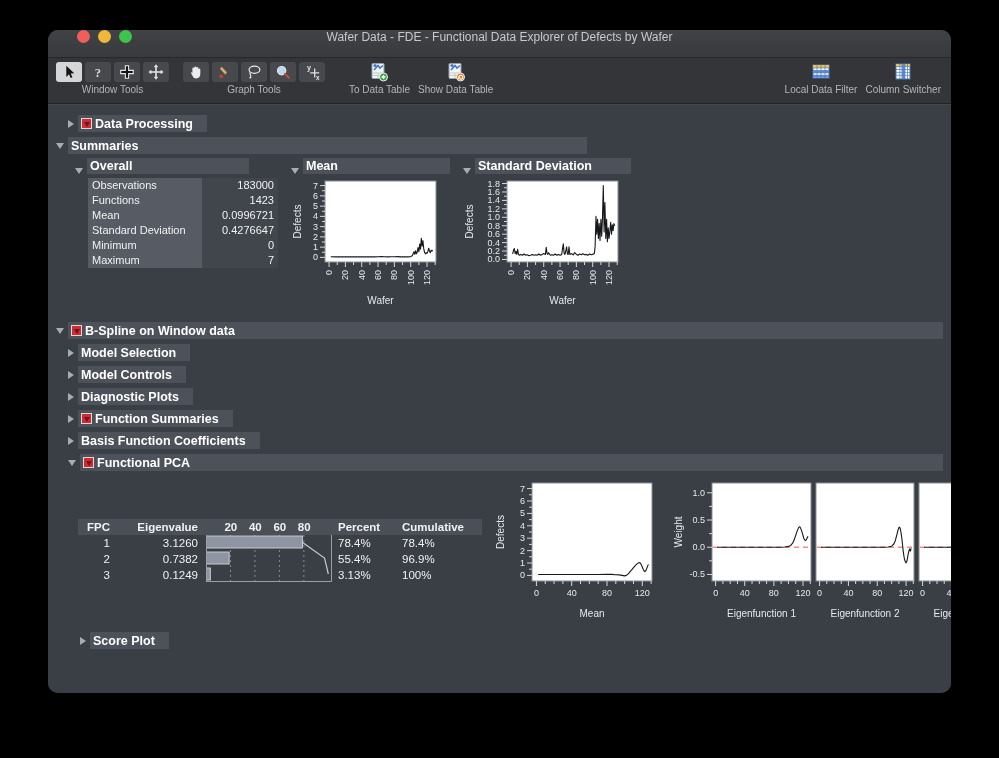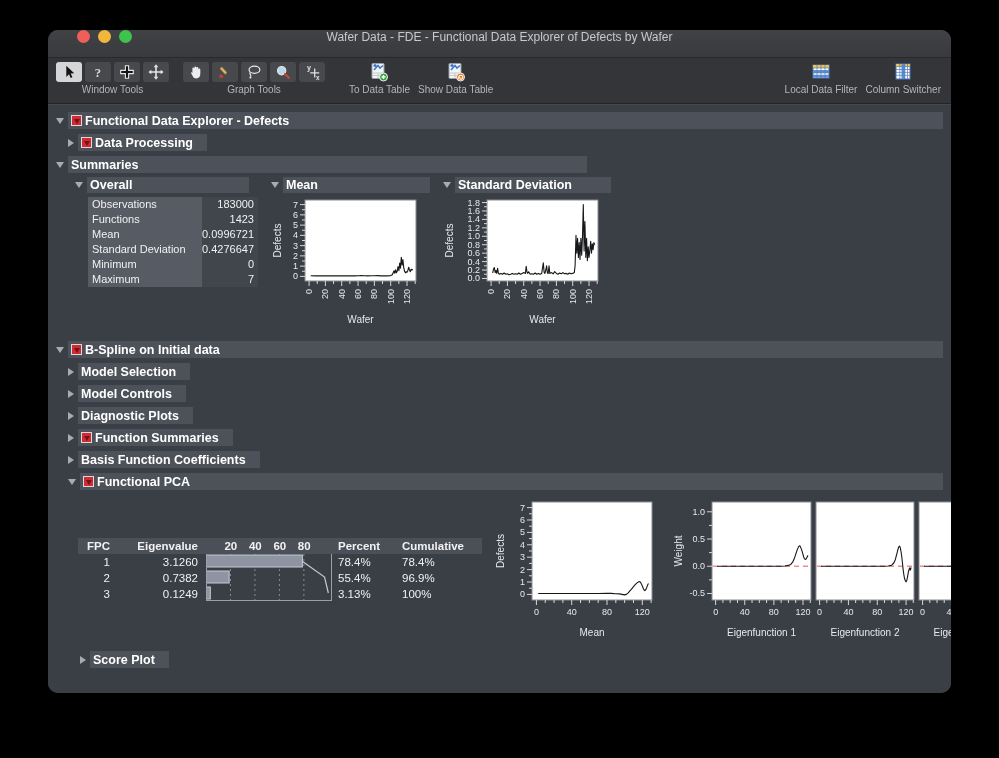--- a/index.html
+++ b/index.html
@@ -32,29 +32,29 @@
   .obar{height:17px;background:#4d525a;color:#fff;font-weight:bold;font-size:12.5px;display:flex;align-items:center;
     padding:0 14px 0 3px;white-space:nowrap;}
   .obar.full{flex:1;}
   .redtri{width:11px;height:11px;background:#ce2b33;border:1px solid #d9d9d9;margin-right:3px;position:relative;flex:none;box-sizing:border-box;}
   .redtri::after{content:'';position:absolute;left:1.5px;top:2.5px;border-left:3.5px solid transparent;border-right:3.5px solid transparent;border-top:5px solid #7a1019;}
   .ind1{margin-left:12px;}
   .ind2{margin-left:24px;}
   
   .sumrow{display:flex;align-items:flex-start;margin:4px 0 0 19px;}
   .panel{margin-right:13px;}
-  .phead{display:flex;align-items:center;}
+  .phead{display:flex;align-items:flex-end;}
   .pbar{height:16px;background:#4d525a;color:#fff;font-weight:bold;font-size:12.5px;display:flex;align-items:center;padding:0 3px;}
   .w-overall{width:156px;}
   .w-mean{width:141px;}
   .w-sd{width:150px;}
   .ovtable{margin:4px 0 0 13px;font-size:11px;color:#f0f1f3;}
   .ovrow{display:flex;height:15px;line-height:15px;}
   .ovl{width:110px;background:#575b63;padding-left:4px;}
-  .ovv{width:52px;background:#41454c;text-align:right;padding-right:4px;}
+  .ovv{width:52px;background:#41454c;text-align:right;padding-right:4px;padding-left:20px;}
   .chart{margin:2px 0 0 0;}
   
   .pcarow{display:flex;align-items:center;margin:2px 0 0 22px;}
   .pcagrid{display:grid;grid-template-columns:38px 88px 130px 64px 84px;grid-auto-rows:16px;align-items:center;
     font-size:11.5px;color:#f0f1f3;margin-top:3px;}
   .pcah{background:#4b5058;font-weight:bold;height:16px;line-height:16px;}
   .cR{text-align:right;padding-right:6px;}
   .cL{text-align:left;padding-left:4px;}
   .axcell{position:relative;height:16px;}
   .axcell span{position:absolute;top:0;line-height:16px;font-weight:bold;}
@@ -196,27 +196,20 @@
           <path d="M7.8,3 V18 M12.9,3 V18 M15.5,3 V18" stroke="#4a79b8" stroke-width="0.7"></path>
           <path d="M4,5.6 H18 M4,8.5 H18 M4,11.4 H18 M4,14.3 H18" stroke="#4a79b8" stroke-width="0.7"></path>
         </svg>
       </div>
       <div class="tlabel">Column Switcher</div>
     </div>
   </div>
 
   <div class="content">
 
-    <div class="orow" style="margin-top:2px;">
-      <div class="disc open"></div>
-      <div class="obar full">
-        <span class="redtri"></span>
-        <span>Functional Data Explorer - Defects</span>
-      </div>
-    </div>
 
     <div class="orow ind1">
       <div class="disc closed"></div>
       <div class="obar">
         <span class="redtri"></span>
         <span>Data Processing</span>
       </div>
     </div>
 
     <div class="orow">
@@ -384,21 +377,21 @@
               <text x="99.5" y="128" text-anchor="middle" font-size="10" fill="#e6e8eb">Wafer</text>
               <path d="M49.7,78.0 L50.5,74.2 L51.3,72.5 L52.2,77.6 L53.0,75.5 L53.8,78.4 L54.6,73.3 L55.4,78.0 L56.2,79.3 L57.9,78.4 L59.5,79.3 L61.1,78.0 L62.8,79.3 L64.4,78.8 L66.0,79.7 L67.7,79.3 L69.3,78.4 L70.9,79.3 L72.6,78.8 L74.2,79.3 L75.8,78.0 L77.5,79.3 L79.1,78.4 L80.7,77.6 L82.4,78.4 L83.2,71.2 L84.0,77.1 L84.8,78.4 L85.6,76.7 L87.3,79.3 L88.9,78.8 L90.5,79.3 L92.2,78.0 L93.8,79.3 L95.4,78.4 L97.1,79.3 L98.7,78.4 L100.3,67.9 L101.1,77.1 L101.9,78.4 L102.8,75.0 L103.6,70.8 L104.4,78.0 L105.2,78.4 L106.0,70.8 L106.8,78.4 L108.5,77.6 L110.1,78.8 L111.7,76.7 L113.4,78.4 L115.0,79.3 L116.6,78.0 L118.3,78.8 L119.9,77.6 L121.5,78.8 L123.2,78.4 L124.8,79.3 L126.4,78.0 L128.1,78.8 L129.7,78.4 L131.3,77.6 L132.1,70.8 L133.0,40.4 L133.8,58.2 L134.6,43.4 L135.4,62.4 L136.2,47.6 L137.0,64.5 L137.9,43.4 L138.7,60.3 L139.5,41.3 L140.3,9.6 L141.1,56.0 L141.9,26.5 L142.8,62.4 L143.6,43.4 L144.4,65.8 L145.2,51.8 L146.0,62.4 L146.8,56.0 L147.7,46.3 L148.5,58.2 L149.3,48.9 L150.1,54.8 L150.9,47.6 L151.7,49.7" fill="none" stroke="#17181a" stroke-width="1.1" stroke-linejoin="round"></path>
             </svg></div>
       </div>
     </div>
 
     <div class="orow" style="margin-top:10px;">
       <div class="disc open"></div>
       <div class="obar full">
         <span class="redtri"></span>
-        <span>B-Spline on Initial data</span>
+        <span>B-Spline on Window data</span>
       </div>
     </div>
 
     <div class="orow ind1">
       <div class="disc closed"></div>
       <div class="obar">
           <span>Model Selection</span>
         </div>
     </div>
     <div class="orow ind1">

